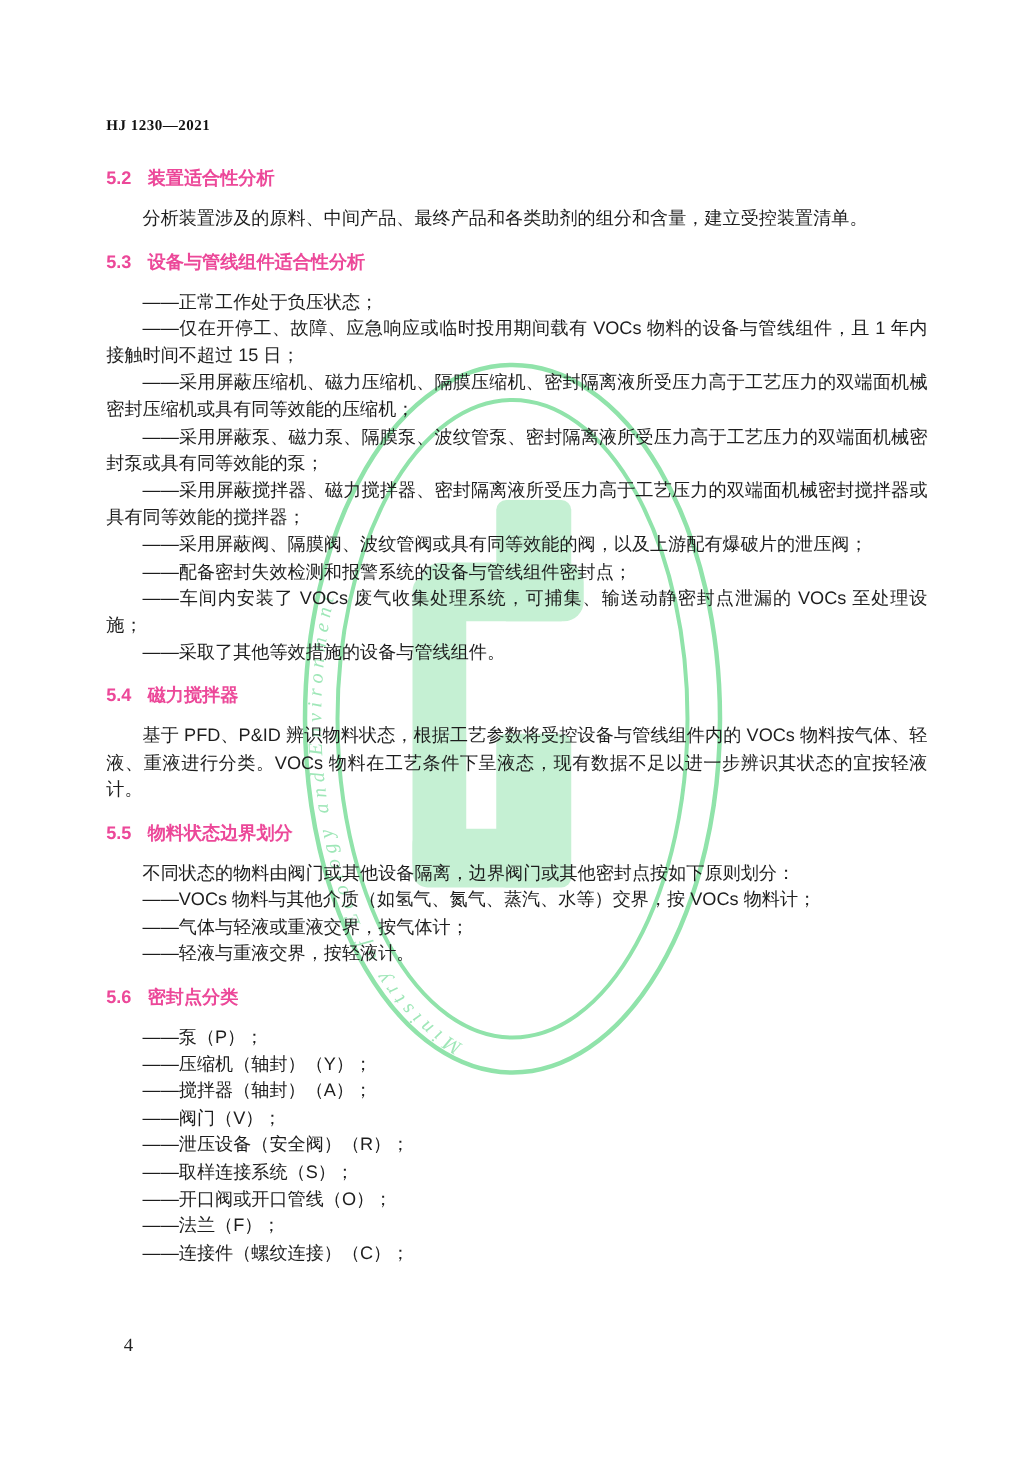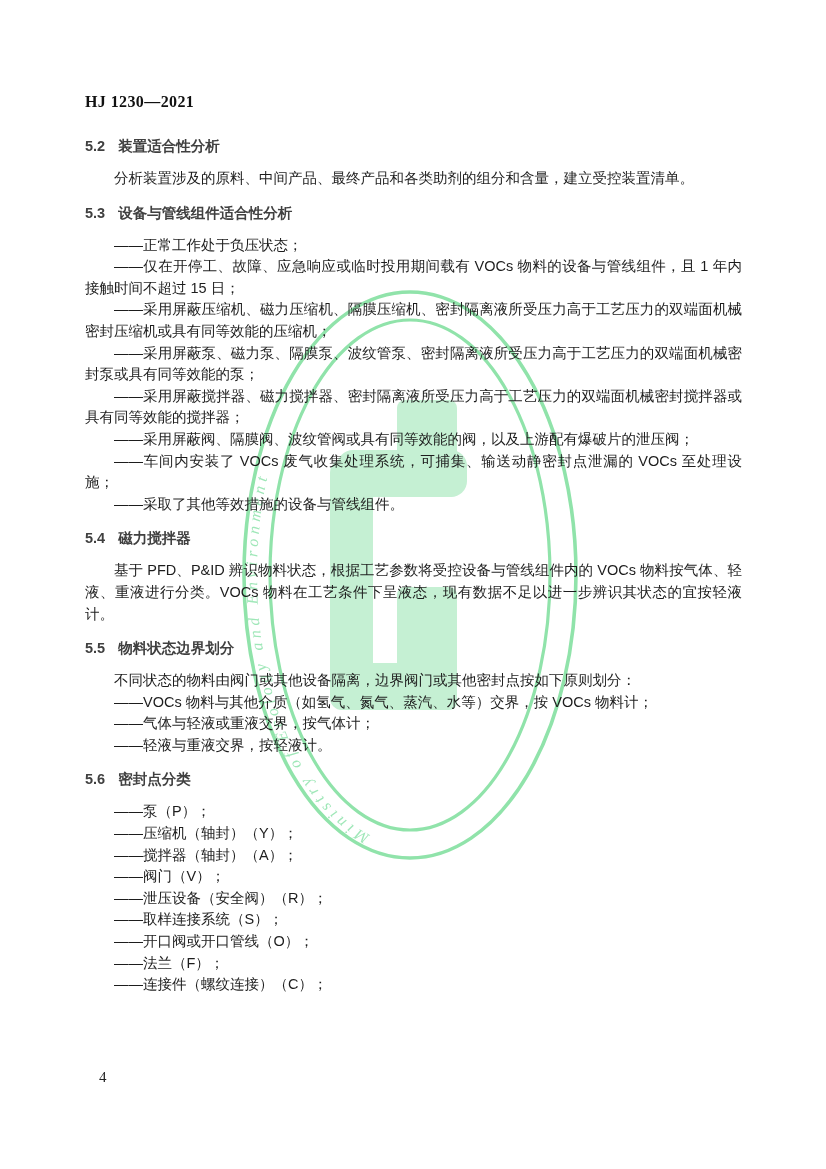--- a/index.html
+++ b/index.html
@@ -18,34 +18,34 @@
   }
   .content {
     position: absolute; inset: 0;
     padding: 93px 84px 0 85px;
     z-index: 1;
     color: #1d1d1d;
   }
   .doc-header {
     font-family: "Liberation Serif", "DejaVu Serif", serif;
     font-weight: bold;
-    font-size: 16px;
+    font-size: 12px;
     letter-spacing: 0.4px;
     color: #111;
     margin: 0 0 26px 0;
   }
   section { margin: 0; }
   .sec-h {
     display: flex;
     gap: 13px;
     align-items: flex-start;
     font-family: "Liberation Sans", "DejaVu Sans", sans-serif;
     font-size: 14.5px;
     font-weight: bold;
-    color: #404040;
+    color: #ec4899;
     margin: 14px 0 12px 0;
     line-height: 19px;
   }
   .blk {
     margin: 0;
     font-family: Liberation Sans, sans-serif;
     font-size: 14.5px;
     line-height: 21.6px;
     text-indent: 2em;
     text-align: justify;
@@ -97,20 +97,21 @@
           <h2 class="sec-h">
             <span>5.3</span>
             <span>设备与管线组件适合性分析</span>
           </h2>
           <p class="blk bullet">——正常工作处于负压状态；</p>
           <p class="blk bullet">——仅在开停工、故障、应急响应或临时投用期间载有 VOCs 物料的设备与管线组件，且 1 年内接触时间不超过 15 日；</p>
           <p class="blk bullet">——采用屏蔽压缩机、磁力压缩机、隔膜压缩机、密封隔离液所受压力高于工艺压力的双端面机械密封压缩机或具有同等效能的压缩机；</p>
           <p class="blk bullet">——采用屏蔽泵、磁力泵、隔膜泵、波纹管泵、密封隔离液所受压力高于工艺压力的双端面机械密封泵或具有同等效能的泵；</p>
           <p class="blk bullet">——采用屏蔽搅拌器、磁力搅拌器、密封隔离液所受压力高于工艺压力的双端面机械密封搅拌器或具有同等效能的搅拌器；</p>
           <p class="blk bullet">——采用屏蔽阀、隔膜阀、波纹管阀或具有同等效能的阀，以及上游配有爆破片的泄压阀；</p>
+          <p class="blk bullet">——配备密封失效检测和报警系统的设备与管线组件密封点；</p>
           <p class="blk bullet">——车间内安装了 VOCs 废气收集处理系统，可捕集、输送动静密封点泄漏的 VOCs 至处理设施；</p>
           <p class="blk bullet">——采取了其他等效措施的设备与管线组件。</p>
         </section>
         <section>
           <h2 class="sec-h">
             <span>5.4</span>
             <span>磁力搅拌器</span>
           </h2>
           <p class="blk para">基于 PFD、P&amp;ID 辨识物料状态，根据工艺参数将受控设备与管线组件内的 VOCs 物料按气体、轻液、重液进行分类。VOCs 物料在工艺条件下呈液态，现有数据不足以进一步辨识其状态的宜按轻液计。</p>
         </section>

